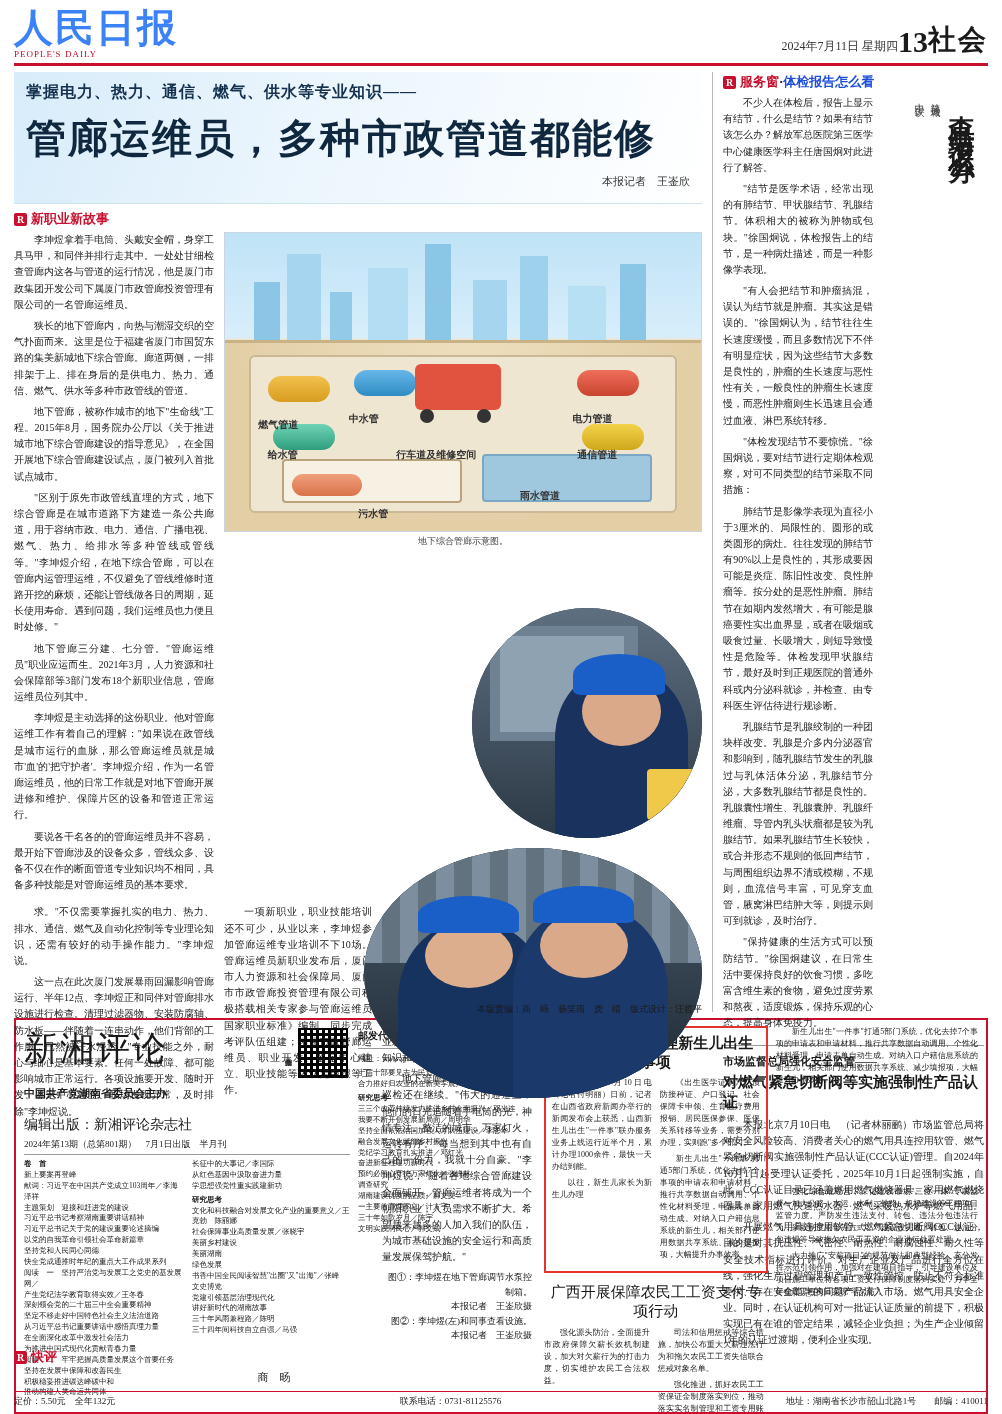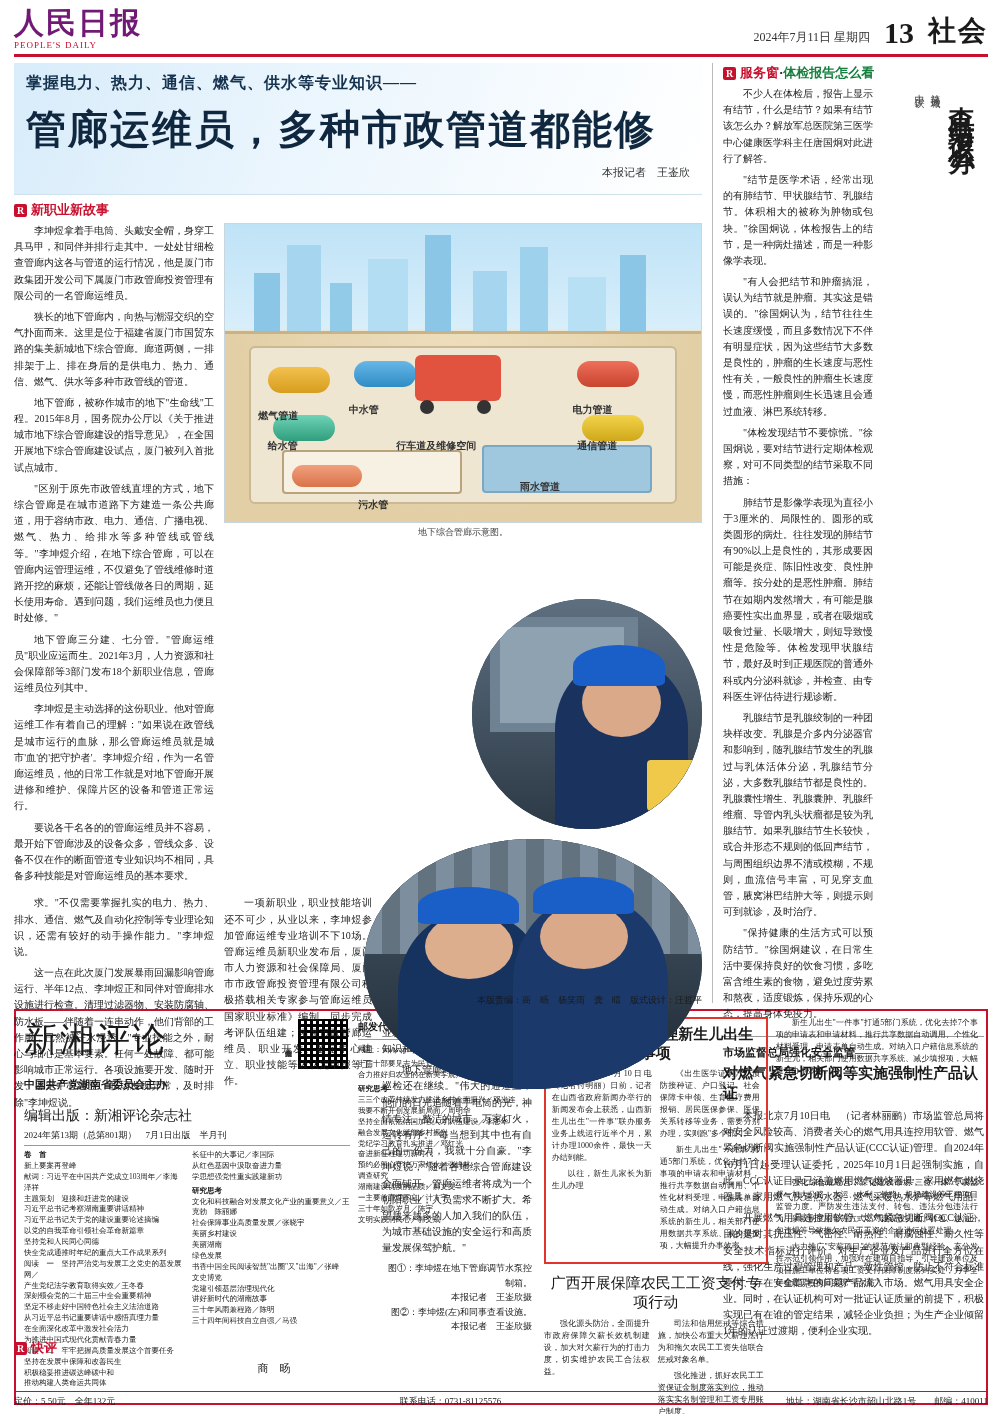--- a/index.html
+++ b/index.html
@@ -15,25 +15,25 @@
   .page { position:relative; width:1002px; height:1414px; padding: 8px 14px; }
 
   
   .masthead {
     display:flex; align-items:flex-end; justify-content:space-between;
     border-bottom: 3px solid #c8102e;
     padding-bottom: 4px; margin-bottom: 6px;
   }
   .logo-cn {
     font-family:"DejaVu Serif", serif;
-    font-size: 30px; font-weight: 700; color:#701a75; letter-spacing: 2px;
+    font-size: 39px; font-weight: 700; color:#3b82f6; letter-spacing: 2px;
     line-height:1;
   }
   .logo-en { font-size: 9px; color:#c8102e; letter-spacing:1px; margin-top:2px;}
-  .mast-right { display:flex; align-items:flex-end; gap:14px; }
+  .mast-right { display:flex; align-items:flex-end; }
   .mast-date { font-size:12px; color:#333; padding-bottom:4px;}
   .mast-page { font-size:30px; font-weight:700; }
   .mast-section { font-size:28px; font-weight:700; letter-spacing:2px;}
 
   
   .body-wrap { display:flex; gap:10px; height: 940px; }
   .col-left { width: 688px; position:relative; }
   .col-right { width: 272px; border-left:1px solid #bbb; padding-left:10px; }
 
   
@@ -256,21 +256,21 @@
         <div style="position:absolute;left:52%;bottom:48%;width:26%;height:26%;background:#d9a98a;border-radius:50%"></div>
         <div style="position:absolute;left:16%;bottom:66%;width:30%;height:15%;background:#1a5fc8;border-radius:50% 50% 8% 8%"></div>
         <div style="position:absolute;left:50%;bottom:70%;width:30%;height:15%;background:#1a5fc8;border-radius:50% 50% 8% 8%"></div>
       </div>
 
       <div style="position:absolute;right:0;bottom:-4px;font-size:9px">本版责编：商　旸　杨笑雨　龚　晴　版式设计：汪哲平</div>
     </div>
 
     <div class="col-right">
       <div class="tag" style="margin-top:0">
-        <span class="r">R</span><span>服务窗</span><span style="color:#111">·</span><span style="color:#15803d">体检报告怎么看</span>
+        <span class="r">R</span><span>服务窗</span><span style="color:#111">·</span><span style="color:#1d4ed8">体检报告怎么看</span>
       </div>
 
       <div style="display:flex; gap:6px;">
         <div class="tcol" style="width:150px">
           <p>不少人在体检后，报告上显示有结节，什么是结节？如果有结节该怎么办？解放军总医院第三医学中心健康医学科主任唐国炯对此进行了解答。</p>
           <p>"结节是医学术语，经常出现的有肺结节、甲状腺结节、乳腺结节。体积相大的被称为肿物或包块。"徐国炯说，体检报告上的结节，是一种病灶描述，而是一种影像学表现。</p>
           <p>"有人会把结节和肿瘤搞混，误认为结节就是肿瘤。其实这是错误的。"徐国炯认为，结节往往生长速度缓慢，而且多数情况下不伴有明显症状，因为这些结节大多数是良性的，肿瘤的生长速度与恶性性有关，一般良性的肿瘤生长速度慢，而恶性肿瘤则生长迅速且会通过血液、淋巴系统转移。</p>
           <p>"体检发现结节不要惊慌。"徐国炯说，要对结节进行定期体检观察，对可不同类型的结节采取不同措施：</p>
           <p>肺结节是影像学表现为直径小于3厘米的、局限性的、圆形的或类圆形的病灶。往往发现的肺结节有90%以上是良性的，其形成要因可能是炎症、陈旧性改变、良性肿瘤等。按分处的是恶性肿瘤。肺结节在如期内发然增大，有可能是腺癌要性实出血界显，或者在吸烟或吸食过量、长吸增大，则短导致慢性是危险等。体检发现甲状腺结节，最好及时到正规医院的普通外科或内分泌科就诊，并检查、由专科医生评估待进行规诊断。</p>
           <p>乳腺结节是乳腺绞制的一种团块样改变。乳腺是介多内分泌器官和影响到，随乳腺结节发生的乳腺过与乳体活体分泌，乳腺结节分泌，大多数乳腺结节都是良性的。乳腺囊性增生、乳腺囊肿、乳腺纤维瘤、导管内乳头状瘤都是较为乳腺结节。如果乳腺结节生长较快，或合并形态不规则的低回声结节，与周围组织边界不清或模糊，不规则，血流信号丰富，可见穿支血管，腋窝淋巴结肿大等，则提示则可到就诊，及时治疗。</p>

